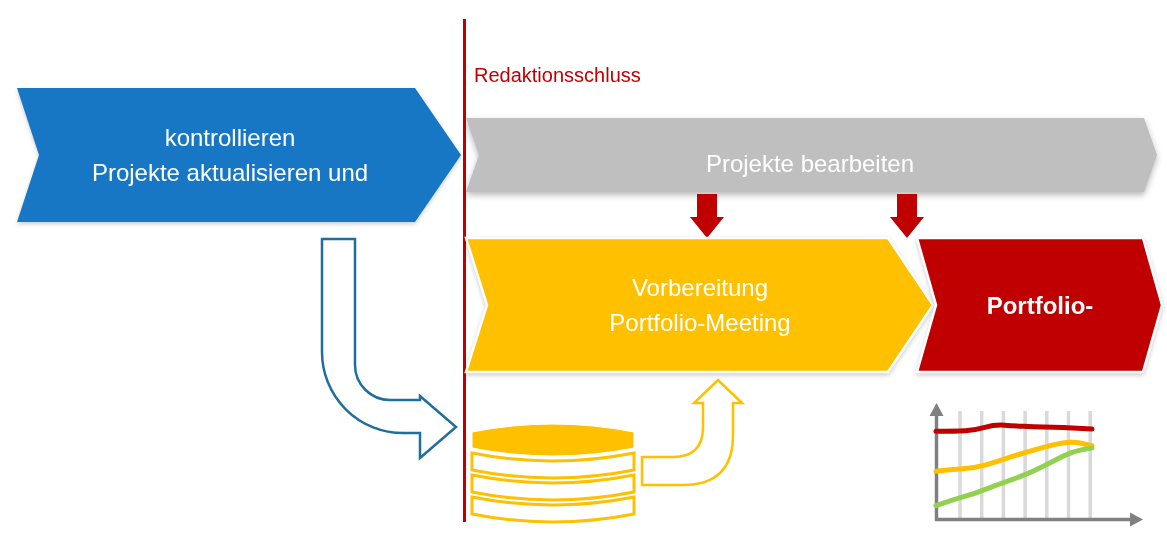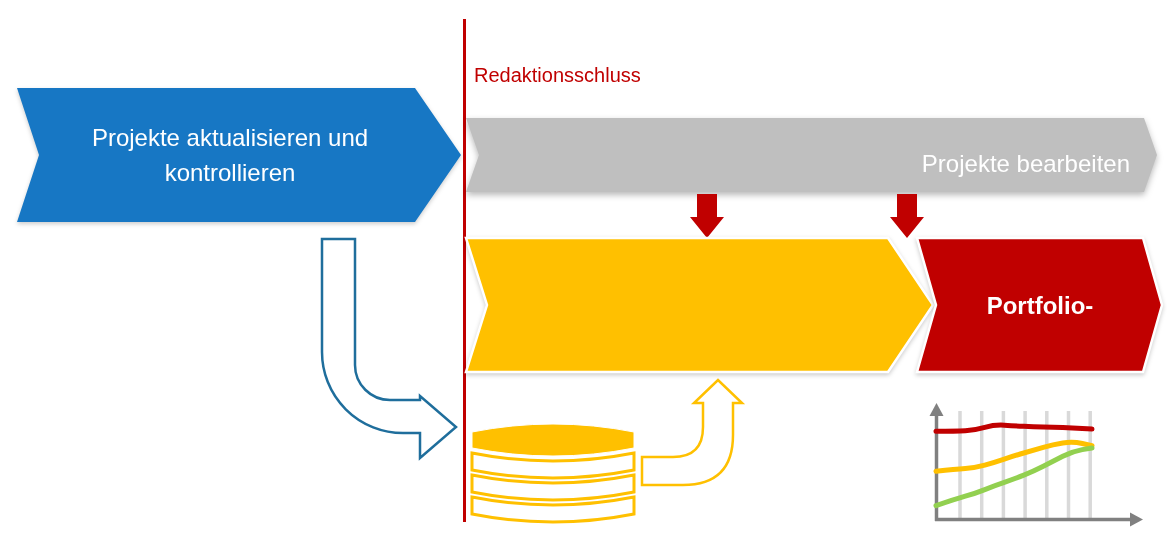--- a/index.html
+++ b/index.html
@@ -79,26 +79,30 @@
           <path d="M936.0,431.3 Q955.5,431.3 965.3,430.8 Q975.0,430.2 984.8,427.4 Q994.5,424.6 1004.3,425.2 Q1014.0,425.8 1023.8,426.3 Q1033.5,426.9 1043.3,426.9 Q1053.0,426.9 1062.8,427.4 Q1072.5,428.0 1082.3,428.5 L1092.0,429.1" fill="none" stroke="#C00000" stroke-width="5" stroke-linecap="round" stroke-linejoin="round"></path>
           <path d="M936.0,471.3 Q955.5,469.1 965.3,468.5 Q975.0,467.9 984.8,465.2 Q994.5,462.4 1004.3,459.1 Q1014.0,455.7 1023.8,453.0 Q1033.5,450.2 1043.3,447.4 Q1053.0,444.6 1062.8,443.0 Q1072.5,441.3 1082.3,443.5 L1092.0,445.7" fill="none" stroke="#FFC000" stroke-width="5" stroke-linecap="round" stroke-linejoin="round"></path>
           <path d="M936.0,505.7 Q955.5,499.0 965.3,496.2 Q975.0,493.5 984.8,489.6 Q994.5,485.7 1004.3,482.4 Q1014.0,479.0 1023.8,475.2 Q1033.5,471.3 1043.3,466.3 Q1053.0,461.3 1062.8,456.3 Q1072.5,451.3 1082.3,449.6 L1092.0,448.0" fill="none" stroke="#92D050" stroke-width="5" stroke-linecap="round" stroke-linejoin="round"></path>
         </g>
     </g>
   </svg>
 
   <div class="deadline-lbl">Redaktionsschluss</div>
 
   <div class="lbl" style="left:30px;top:88px;width:400px;height:134px;">
+    <span>kontrollieren</span>
     <span>Projekte aktualisieren und</span>
-    <span>kontrollieren</span>
   </div>
 
-  <div class="lbl" style="left:490px;top:118px;width:640px;height:90px;align-items:flex-end;">
+  <div class="lbl" style="left:490px;top:118px;width:640px;height:90px;">
     <span>Projekte bearbeiten</span>
   </div>
 
+  <div class="lbl" style="left:490px;top:238px;width:420px;height:134px;">
+    <span>Vorbereitung</span>
+    <span>Portfolio-Meeting</span>
+  </div>
 
   <div class="lbl" style="left:936px;top:238px;width:208px;height:134px;font-weight:bold;">
     <span>Portfolio-</span>
   </div>
 
 </div>
 
 </body></html>

